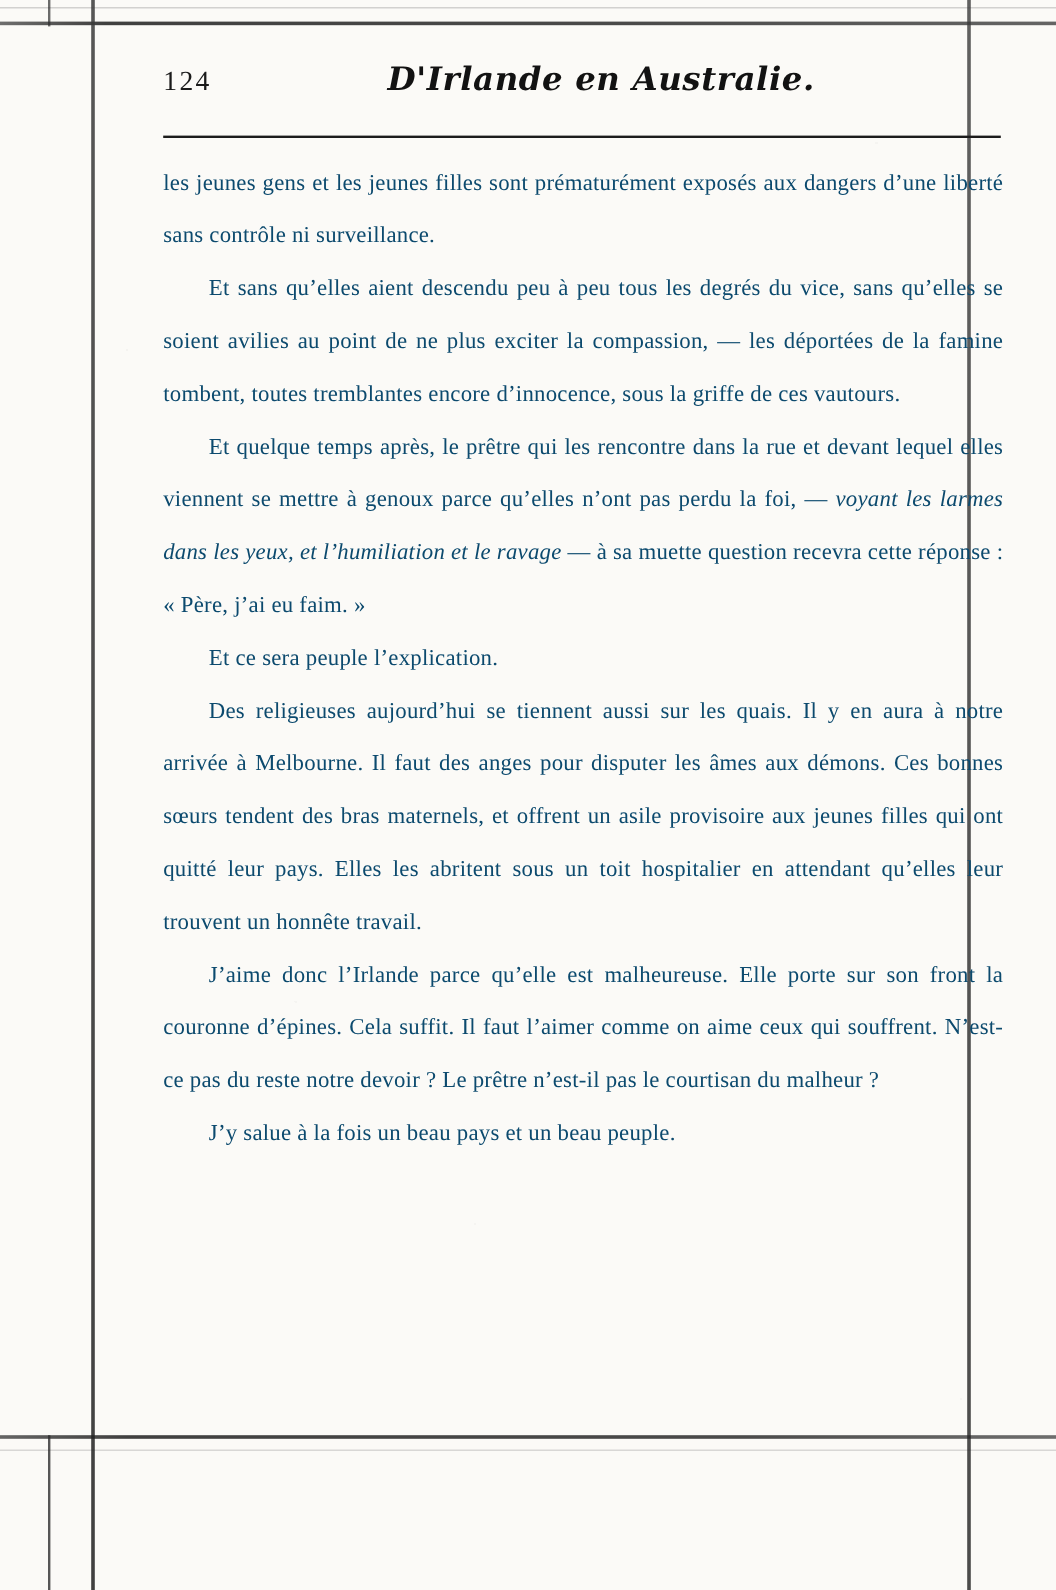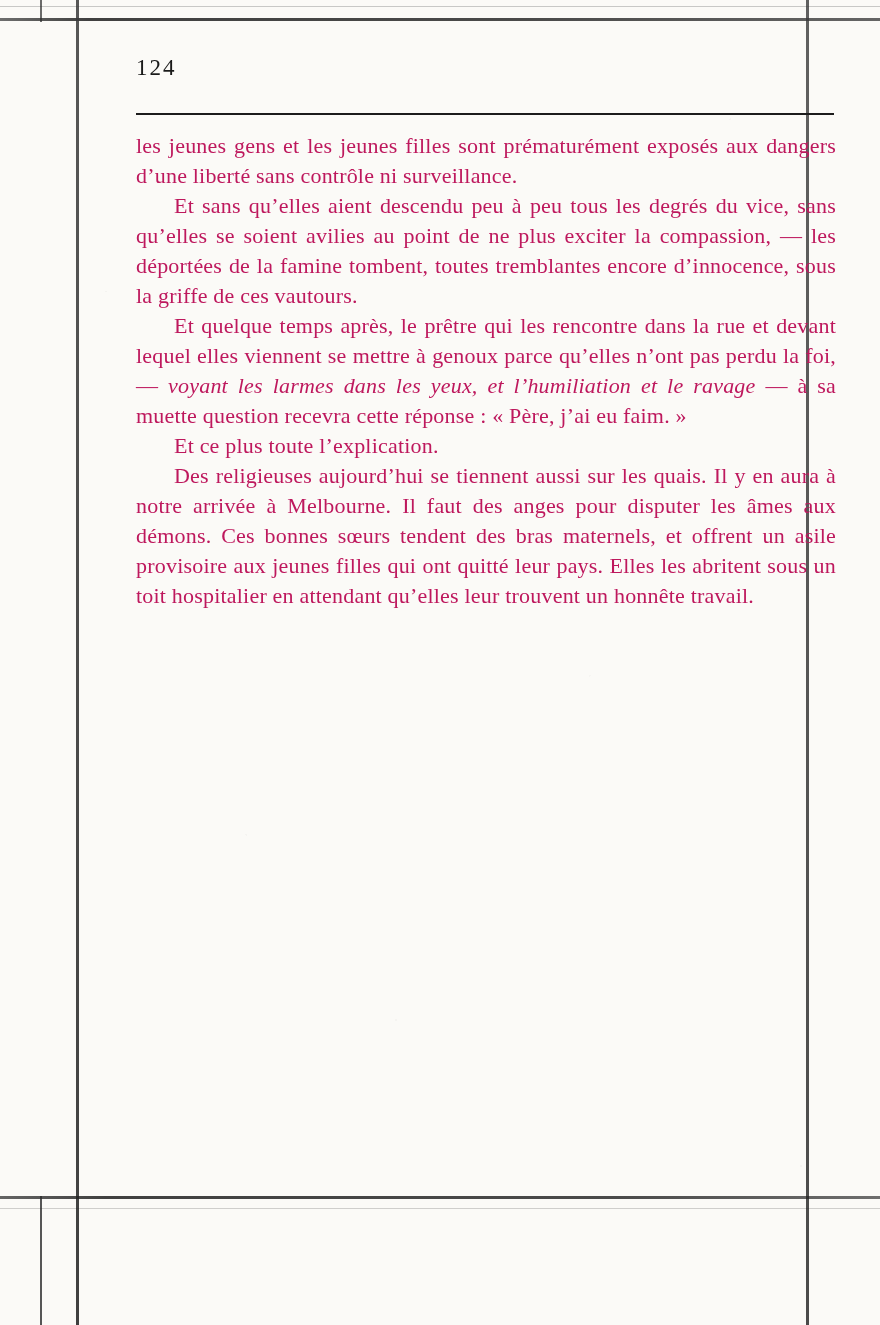--- a/index.html
+++ b/index.html
@@ -100,24 +100,24 @@
     white-space: nowrap;
   }
   .rule {
     height: 2px;
     background: #1c1c1c;
     margin: 8px 0 16px 0;
     width: 698px;
   }
 
   .body-text {
-    font-size: 22px;
-    line-height: 30px;
+    font-size: 19px;
+    line-height: 44px;
     text-align: justify;
-    color: #be185d;
+    color: #0c4a6e;
     letter-spacing: .2px;
   }
   .body-text p {
     margin: 0;
   }
   .body-text p.indent {
     text-indent: 38px;
   }
   .body-text i {
     font-style: italic;
@@ -149,26 +149,29 @@
 <div class="edge-mark edge-inner-bottom"></div>
 <div class="edge-mark edge-left-vert"></div>
 <div class="edge-mark edge-right-vert"></div>
 <div class="edge-mark corner-tick-top-left"></div>
 <div class="edge-mark corner-tick-left"></div>
 
 <div class="page">
 
   <div class="header-row">
     <div class="folio">124</div>
+    <div class="running-title">D'Irlande en Australie.</div>
   </div>
 
   <div class="rule"></div>
 
   <div class="body-text">
     <p>les jeunes gens et les jeunes filles sont prématurément exposés aux dangers d’une liberté sans contrôle ni surveillance.</p>
     <p class="indent">Et sans qu’elles aient descendu peu à peu tous les degrés du vice, sans qu’elles se soient avilies au point de ne plus exciter la compassion, — les déportées de la famine tombent, toutes tremblantes encore d’innocence, sous la griffe de ces vautours.</p>
     <p class="indent"><span>Et quelque temps après, le prêtre qui les rencontre dans la rue et devant lequel elles viennent se mettre à genoux parce qu’elles n’ont pas perdu la foi, — </span><i>voyant les larmes dans les yeux, et l’humiliation et le ravage</i><span> — à sa muette question recevra cette réponse : « Père, j’ai eu faim. »</span></p>
-    <p class="indent">Et ce plus toute l’explication.</p>
+    <p class="indent">Et ce sera peuple l’explication.</p>
     <p class="indent">Des religieuses aujourd’hui se tiennent aussi sur les quais. Il y en aura à notre arrivée à Melbourne. Il faut des anges pour disputer les âmes aux démons. Ces bonnes sœurs tendent des bras maternels, et offrent un asile provisoire aux jeunes filles qui ont quitté leur pays. Elles les abritent sous un toit hospitalier en attendant qu’elles leur trouvent un honnête travail.</p>
+    <p class="indent">J’aime donc l’Irlande parce qu’elle est malheureuse. Elle porte sur son front la couronne d’épines. Cela suffit. Il faut l’aimer comme on aime ceux qui souffrent. N’est-ce pas du reste notre devoir ? Le prêtre n’est-il pas le courtisan du malheur ?</p>
+    <p class="indent">J’y salue à la fois un beau pays et un beau peuple.</p>
   </div>
 </div>
 
 <div class="noise"></div>
 
 </body></html>

